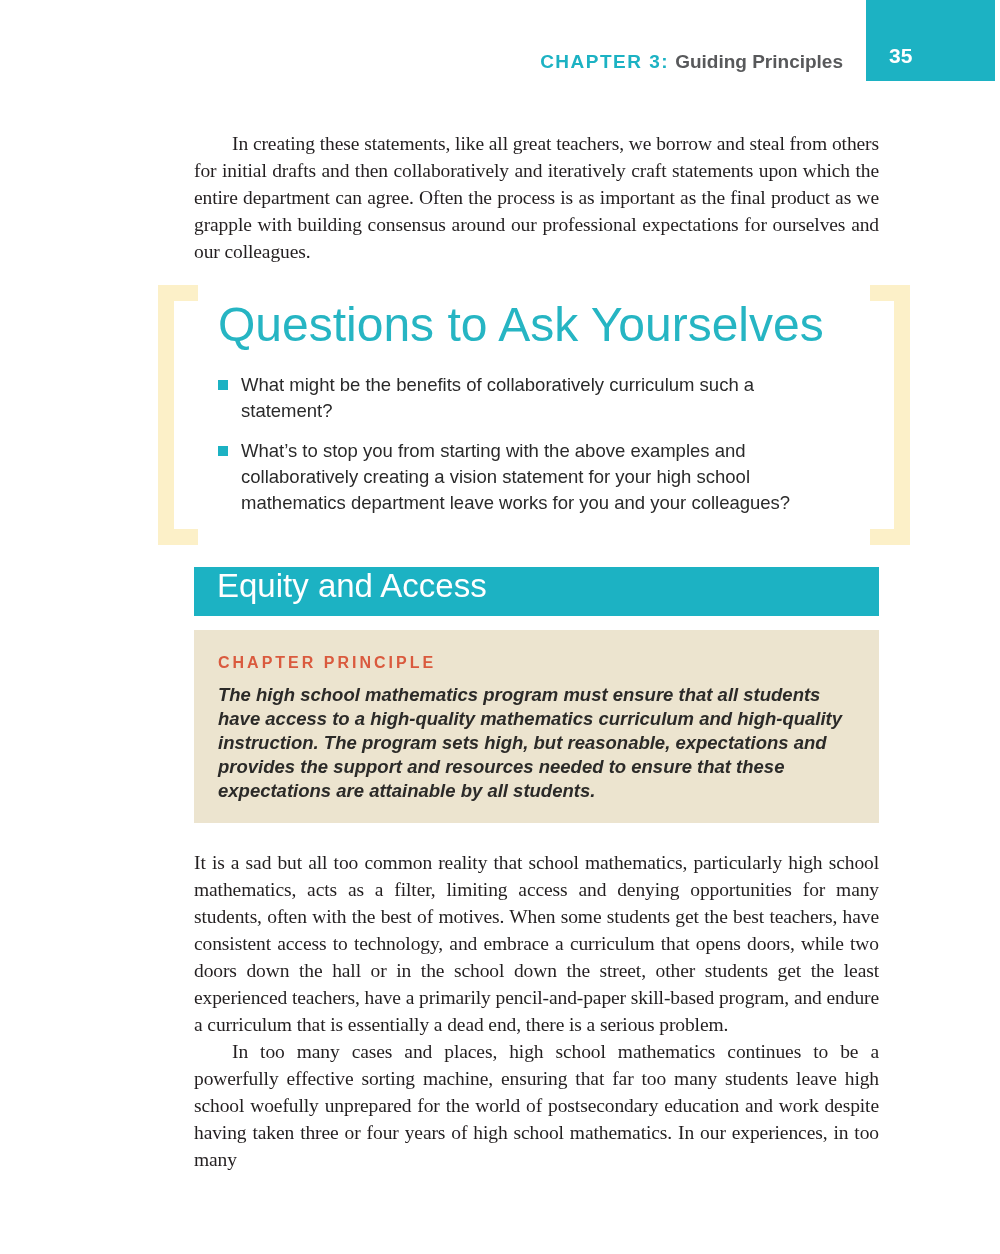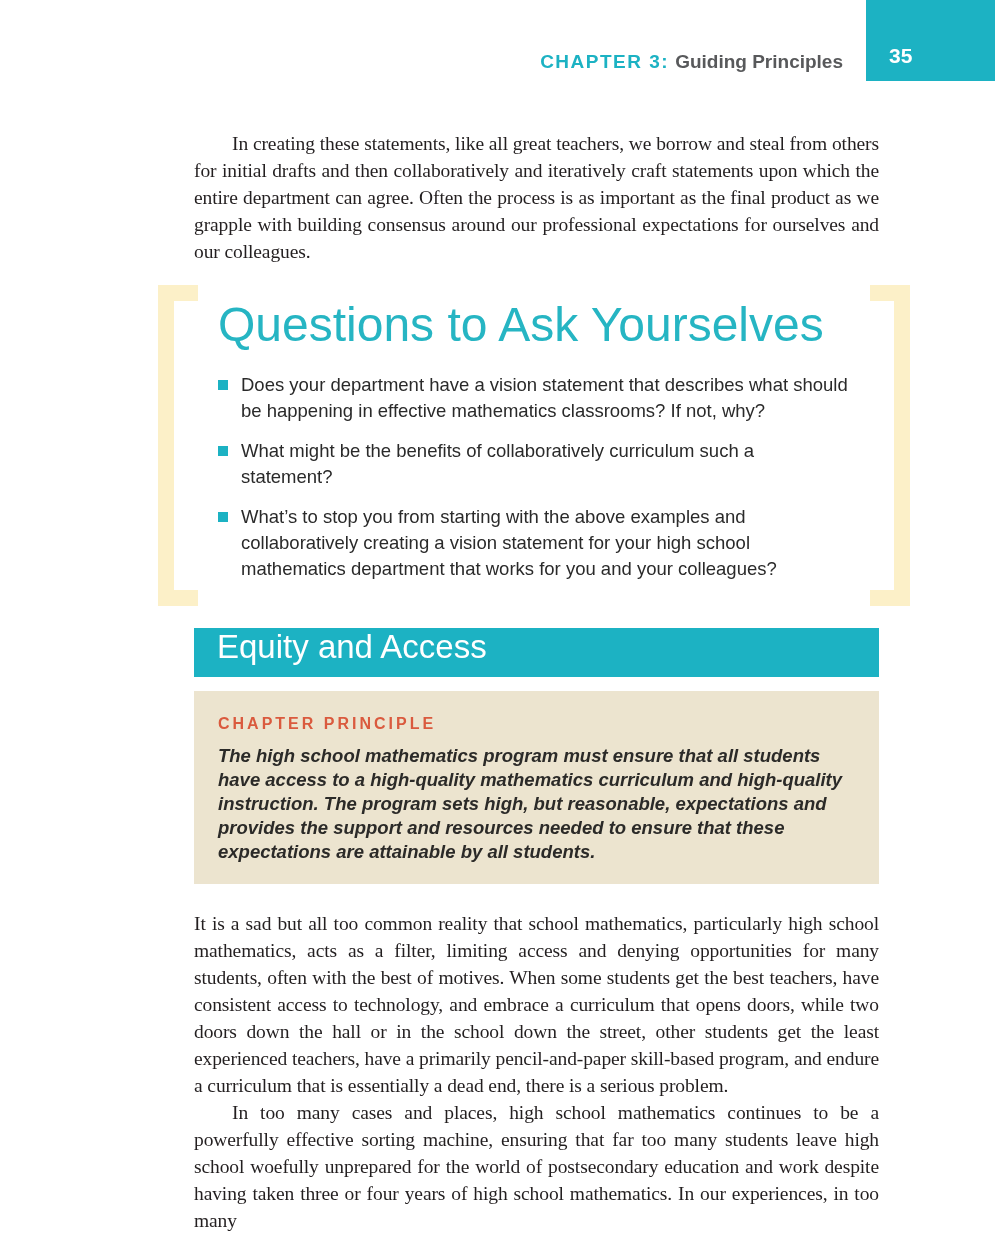--- a/index.html
+++ b/index.html
@@ -109,29 +109,25 @@
 
     <div class="questions">
       <div class="bracket bracket-left"></div>
       <div class="bracket bracket-right"></div>
 
       <h2 class="questions-title">Questions to Ask Yourselves</h2>
 
       <ul class="q-list">
         <li class="q-item">
           <span class="q-bullet"></span>
-          <span>Does your department have a vision statement that describes what should be happening in effective mathematics classrooms? If not, why?</span>
-        </li>
-        <li class="q-item">
-          <span class="q-bullet"></span>
           <span>What might be the benefits of collaboratively curriculum such a statement?</span>
         </li>
         <li class="q-item">
           <span class="q-bullet"></span>
-          <span>What’s to stop you from starting with the above examples and collaboratively creating a vision statement for your high school mathematics department that works for you and your colleagues?</span>
+          <span>What’s to stop you from starting with the above examples and collaboratively creating a vision statement for your high school mathematics department leave works for you and your colleagues?</span>
         </li>
       </ul>
     </div>
 
     <div class="section-bar">
       <h1 class="section-title">Equity and Access</h1>
     </div>
 
     <div class="principle-box">
       <div class="principle-label">CHAPTER PRINCIPLE</div>

